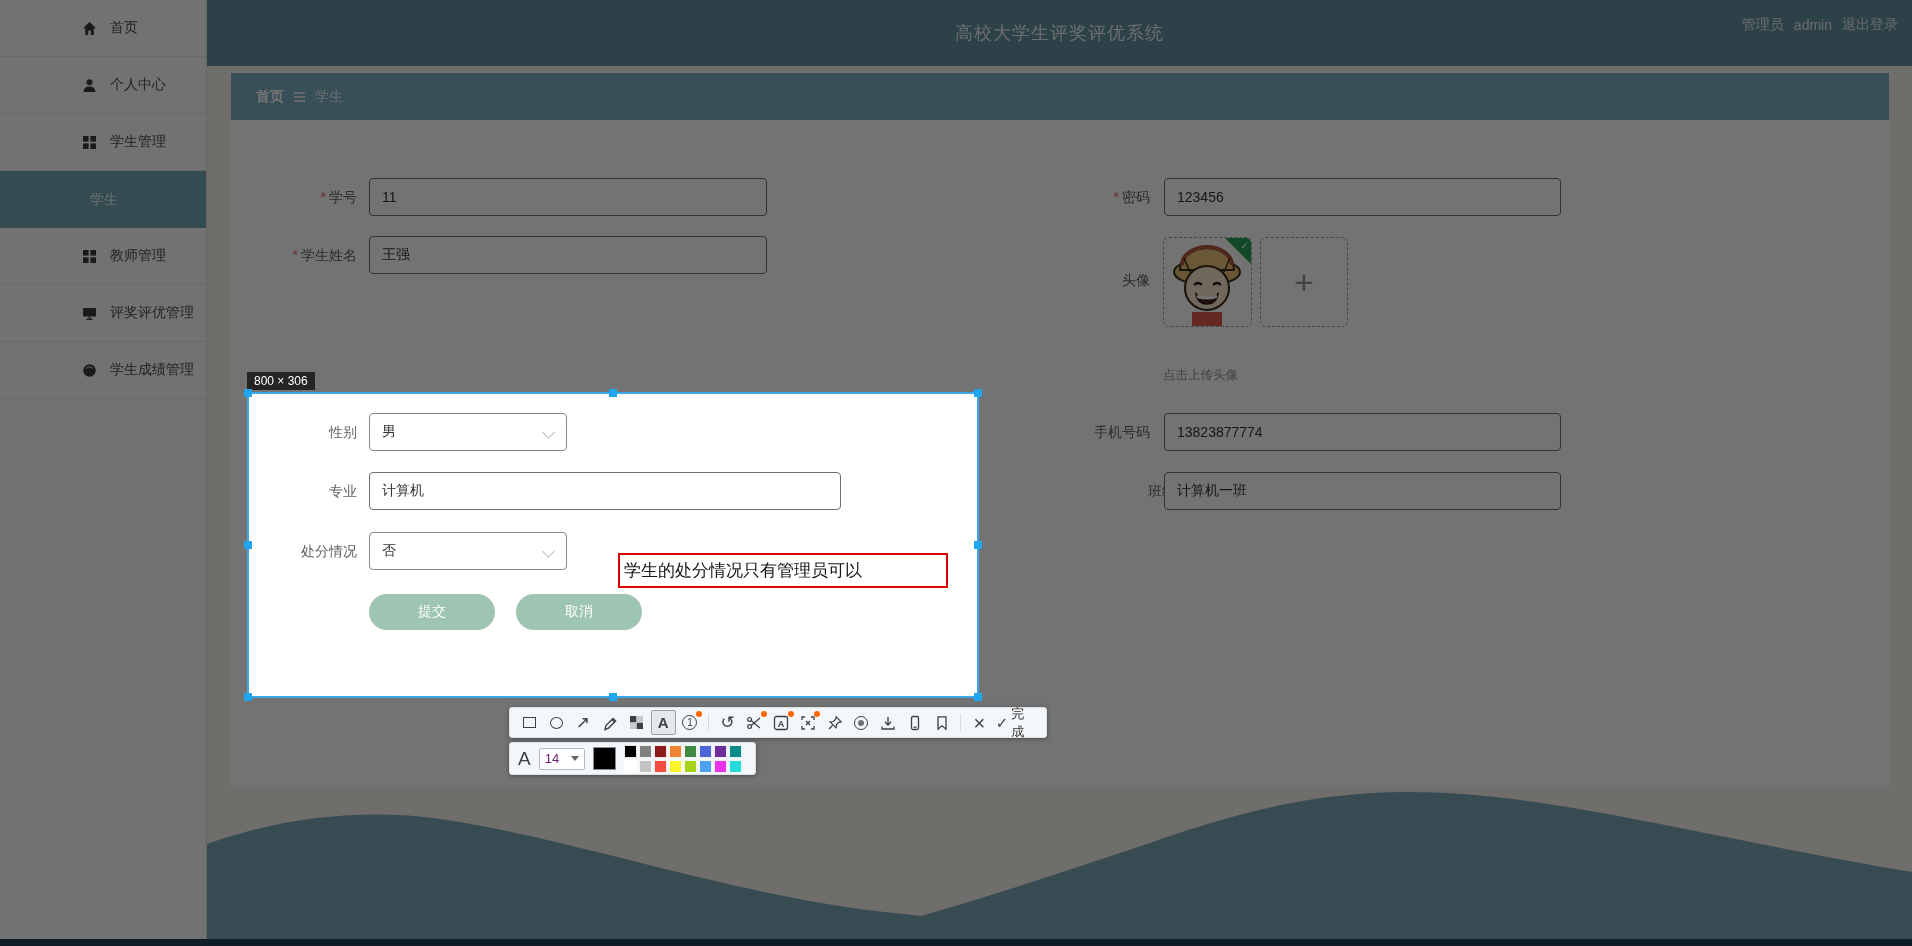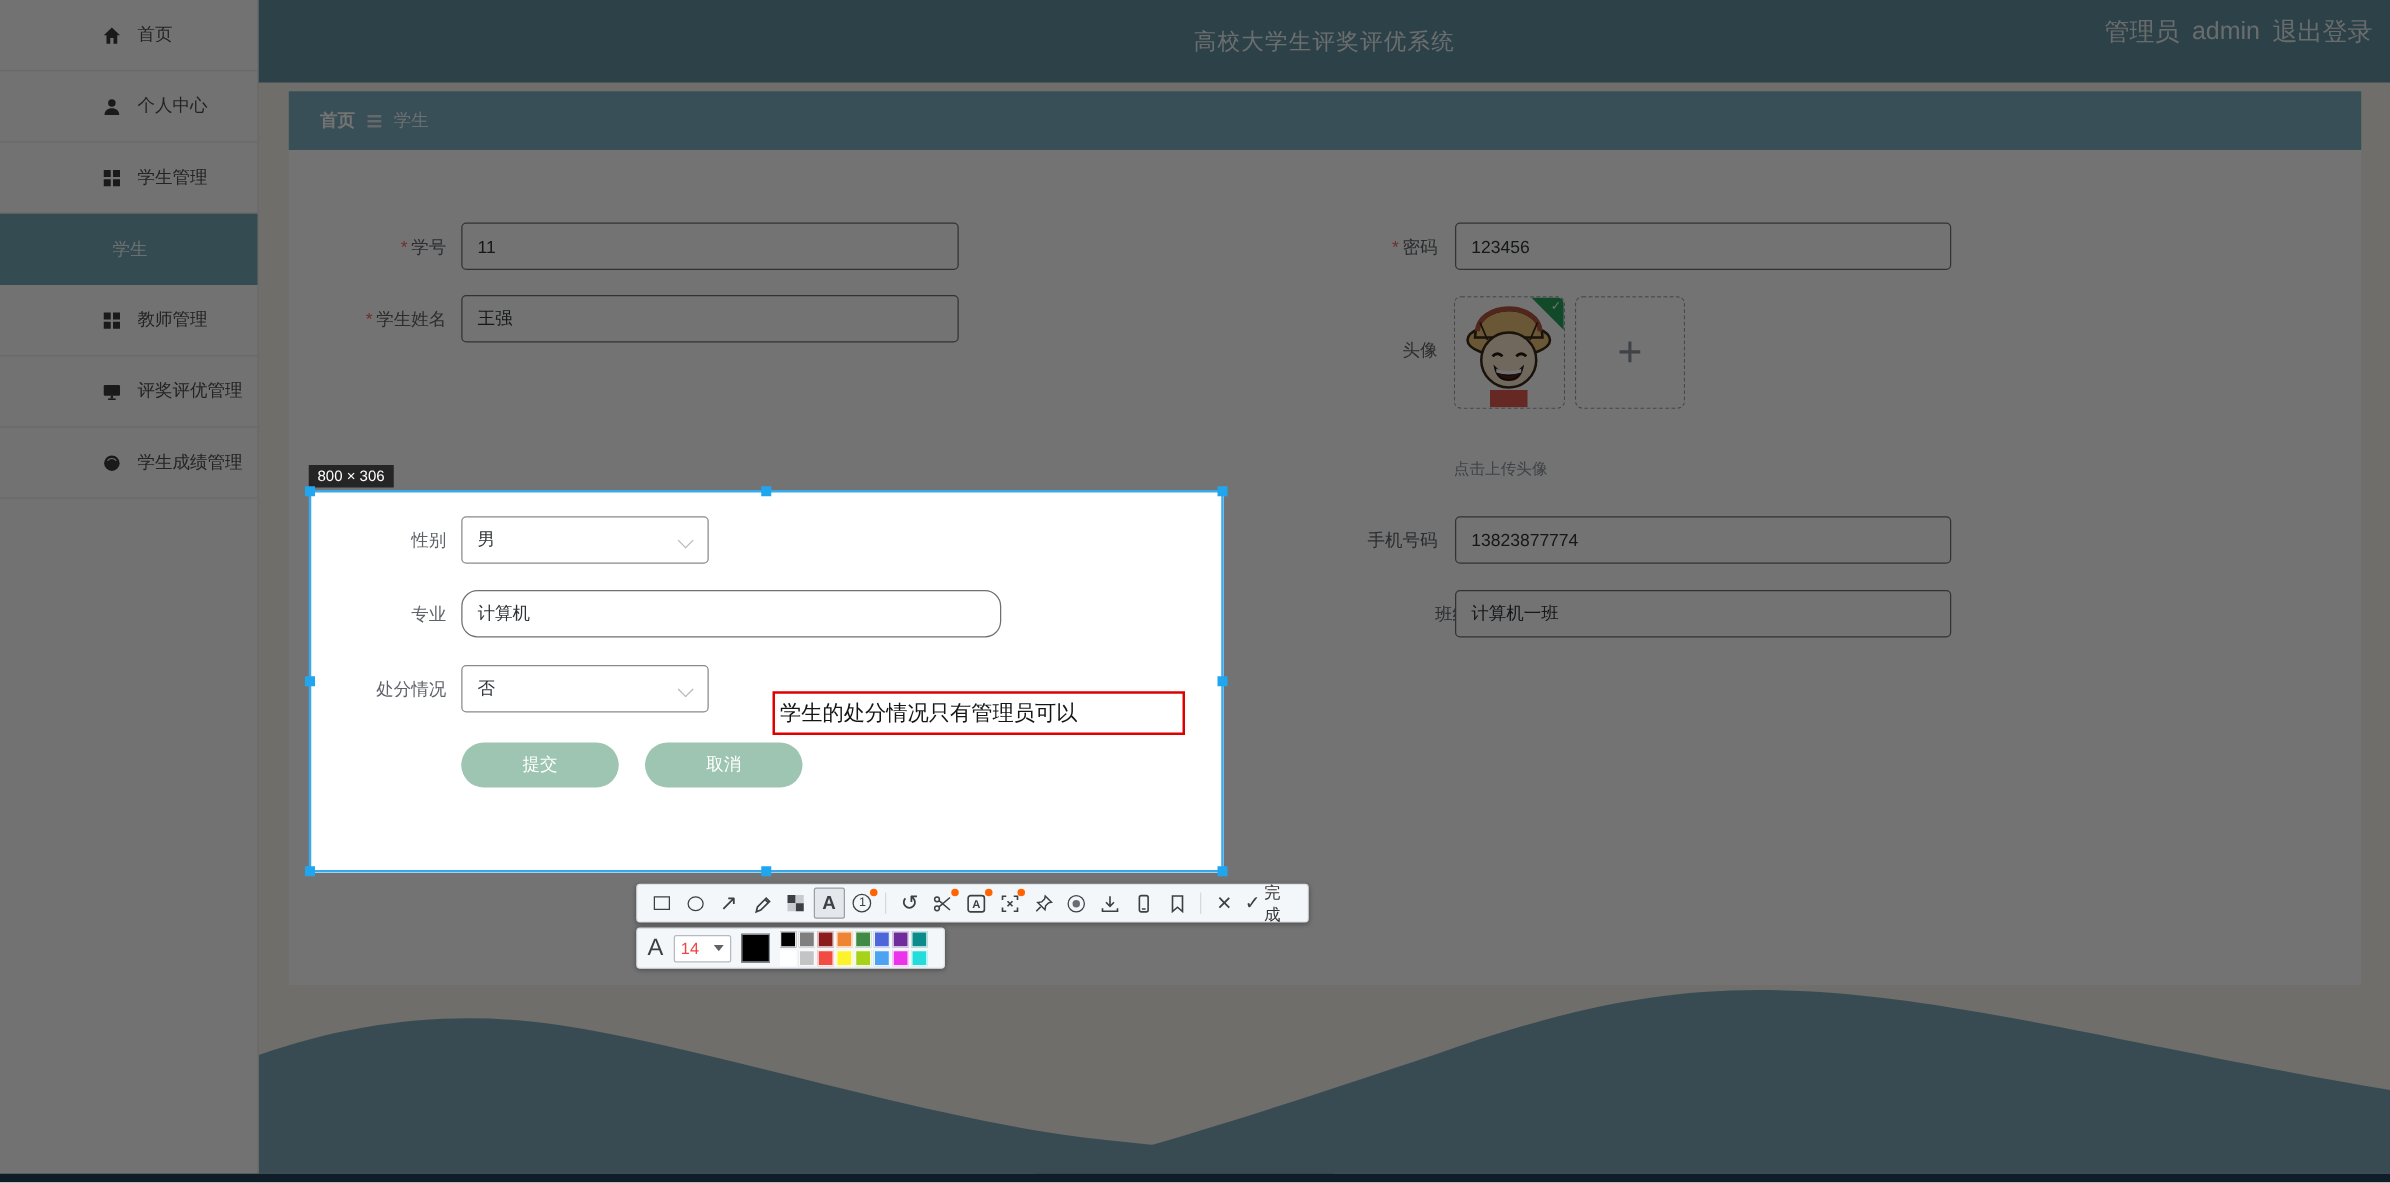--- a/index.html
+++ b/index.html
@@ -9,21 +9,21 @@
 
   
   .sidebar { position:absolute; left:0; top:0; width:207px; height:946px; background:#fdfdfd; border-right:1px solid #e3e3e3; z-index:3; }
   .side-item { height:57px; display:flex; align-items:center; padding-left:82px; gap:13px; border-bottom:1px solid #e8e8e8; font-size:14px; color:#4e4e4e; cursor:pointer; }
   .side-item svg { flex:0 0 auto; }
   .side-item.active { background:#74a7b7; color:#eef6f8; padding-left:90px; border-bottom:none; }
 
   
   .header { position:absolute; left:207px; top:0; width:1705px; height:66px; background:#62909f; z-index:3; display:flex; align-items:center; }
   .header-title { position:absolute; left:0; right:0; text-align:center; font-size:18px; color:#edf3f5; letter-spacing:1px; }
-  .header-right { position:absolute; right:14px; top:0; height:50px; display:flex; align-items:center; gap:10px; font-size:20px; color:#e9eff1; }
+  .header-right { position:absolute; right:14px; top:0; height:50px; display:flex; align-items:center; gap:10px; font-size:14px; color:#e9eff1; }
 
   
   .card { position:absolute; left:231px; top:73px; width:1658px; height:715px; background:#ffffff; z-index:2; }
   .breadcrumb { position:absolute; left:0; top:0; width:100%; height:47px; background:#7cb0c2; display:flex; align-items:center; padding-left:25px; gap:10px; }
   .bc-home { font-size:14px; font-weight:bold; color:#ffffff; }
   .bc-cur  { font-size:14px; color:#eef5f7; }
   .bc-sep { display:flex; flex-direction:column; gap:2px; }
   .bc-sep i { display:block; width:11px; height:2px; background:#dfe9ec; }
 
   
@@ -58,21 +58,21 @@
   .tool .glyph { font-size:17px; line-height:1; }
   .tool .dot { position:absolute; top:1px; right:0; width:6px; height:6px; border-radius:50%; background:#ff6400; }
   .tb-sep { width:1px; height:17px; background:#d4d9de; margin:0 4px; }
   .done-label { font-size:13px; color:#333; margin-left:3px; }
   .shape-rect { width:13px; height:11px; border:1.5px solid #3c4043; }
   .shape-circ { width:13px; height:12px; border:1.5px solid #3c4043; border-radius:50%; }
   .num-badge { width:15px; height:15px; border:1.4px solid #3c4043; border-radius:50%; font-size:10px; display:flex; align-items:center; justify-content:center; }
   .rec-outer { width:14px; height:14px; border:1.5px solid #3c4043; border-radius:50%; display:flex; align-items:center; justify-content:center; }
   .rec-inner { width:6px; height:6px; border-radius:50%; background:#6a6f75; }
   .font-a { font-size:19px; color:#3c4043; }
-  .size-select { width:46px; height:22px; background:#fff; border:1px solid #b5bac0; border-radius:2px; display:flex; align-items:center; justify-content:space-between; padding:0 5px; font-size:13px; color:#ef4444; cursor:pointer; }
+  .size-select { width:46px; height:22px; background:#fff; border:1px solid #b5bac0; border-radius:2px; display:flex; align-items:center; justify-content:space-between; padding:0 5px; font-size:13px; color:#701a75; cursor:pointer; }
   .size-select .tri { width:0; height:0; border-left:4px solid transparent; border-right:4px solid transparent; border-top:5px solid #5f6368; }
   .cur-swatch { width:23px; height:23px; border:1px solid #8a8f94; }
   .palette { display:grid; grid-template-columns:repeat(8,13px); grid-auto-rows:13px; gap:2px; }
   .swatch { width:13px; height:13px; border:1px solid rgba(255,255,255,0.9); cursor:pointer; }
 </style>
 </head>
 <body>
 
 <div id="stage">
 
@@ -187,21 +187,21 @@
 
     <div class="f-label" style="left:0;top:340px;width:126px;"><span>性别</span></div>
     <div class="f-select" style="left:138px;top:340px;width:198px;">
       <span>男</span>
       <span class="chev"></span>
     </div>
     <div class="f-label" style="left:769px;top:340px;width:150px;"><span>手机号码</span></div>
     <input class="f-input" style="left: 933px; top: 340px; width: 397px;" value="13823877774">
 
     <div class="f-label" style="left:0;top:399px;width:126px;"><span>专业</span></div>
-    <input class="f-input" style="left: 138px; top: 399px; width: 432px; border-radius: 13px;" value="计算机">
+    <input class="f-input" style="left: 138px; top: 399px; width: 472px;" value="计算机">
     <div class="f-label" style="left:795px;top:399px;width:150px;"><span>班级</span></div>
     <input class="f-input" style="left: 933px; top: 399px; width: 397px;" value="计算机一班">
 
     <div class="f-label" style="left:0;top:459px;width:126px;"><span>处分情况</span></div>
     <div class="f-select" style="left:138px;top:459px;width:198px;">
       <span>否</span>
       <span class="chev"></span>
     </div>
 
     <div class="anno-box" style="left:387px;top:480px;width:330px;height:35px;">

